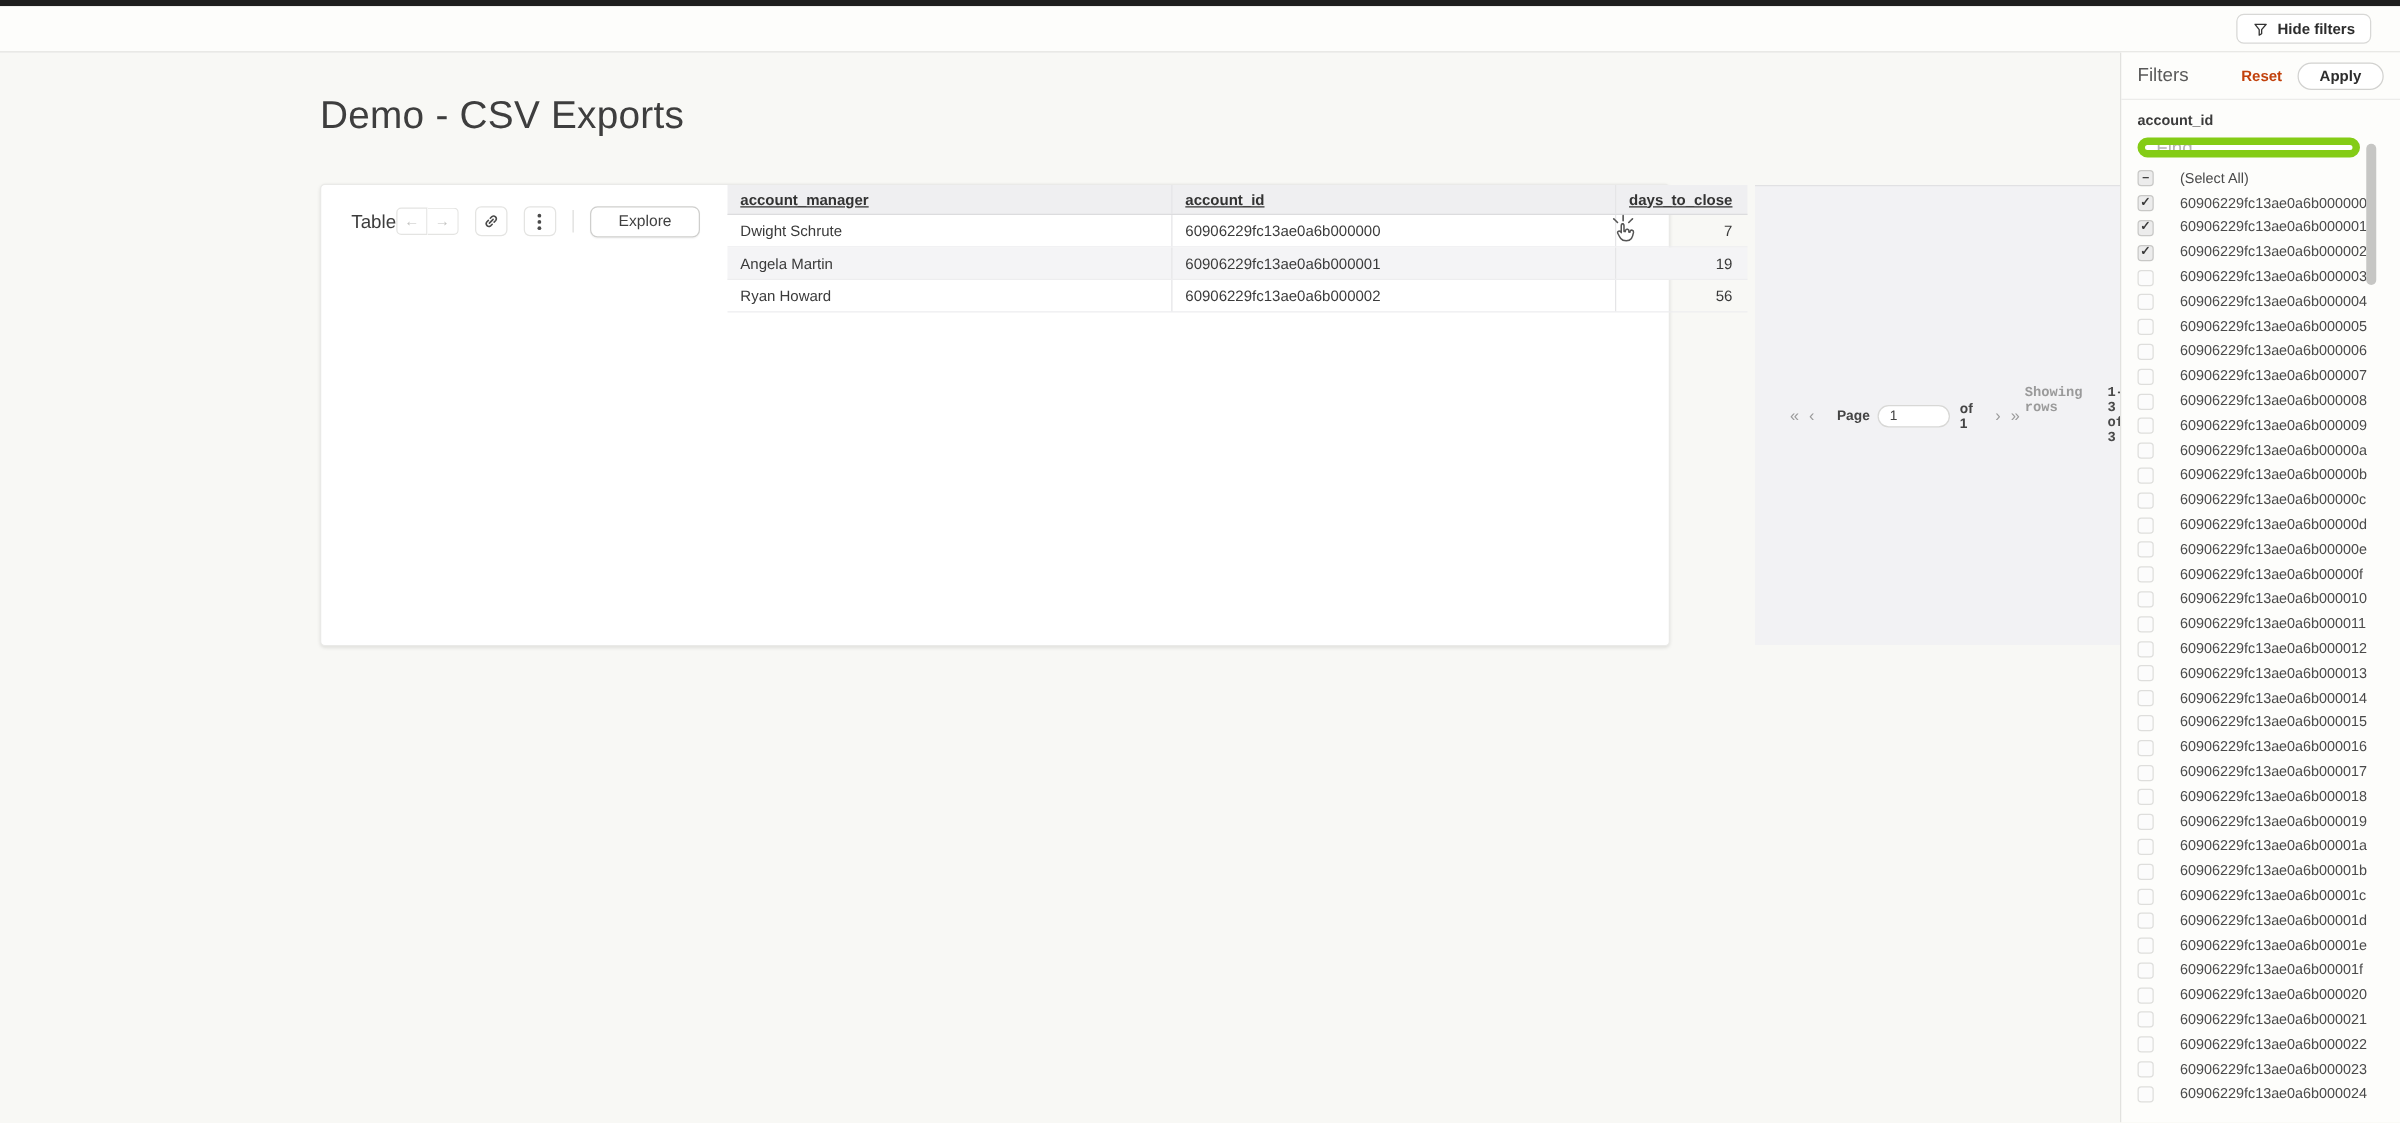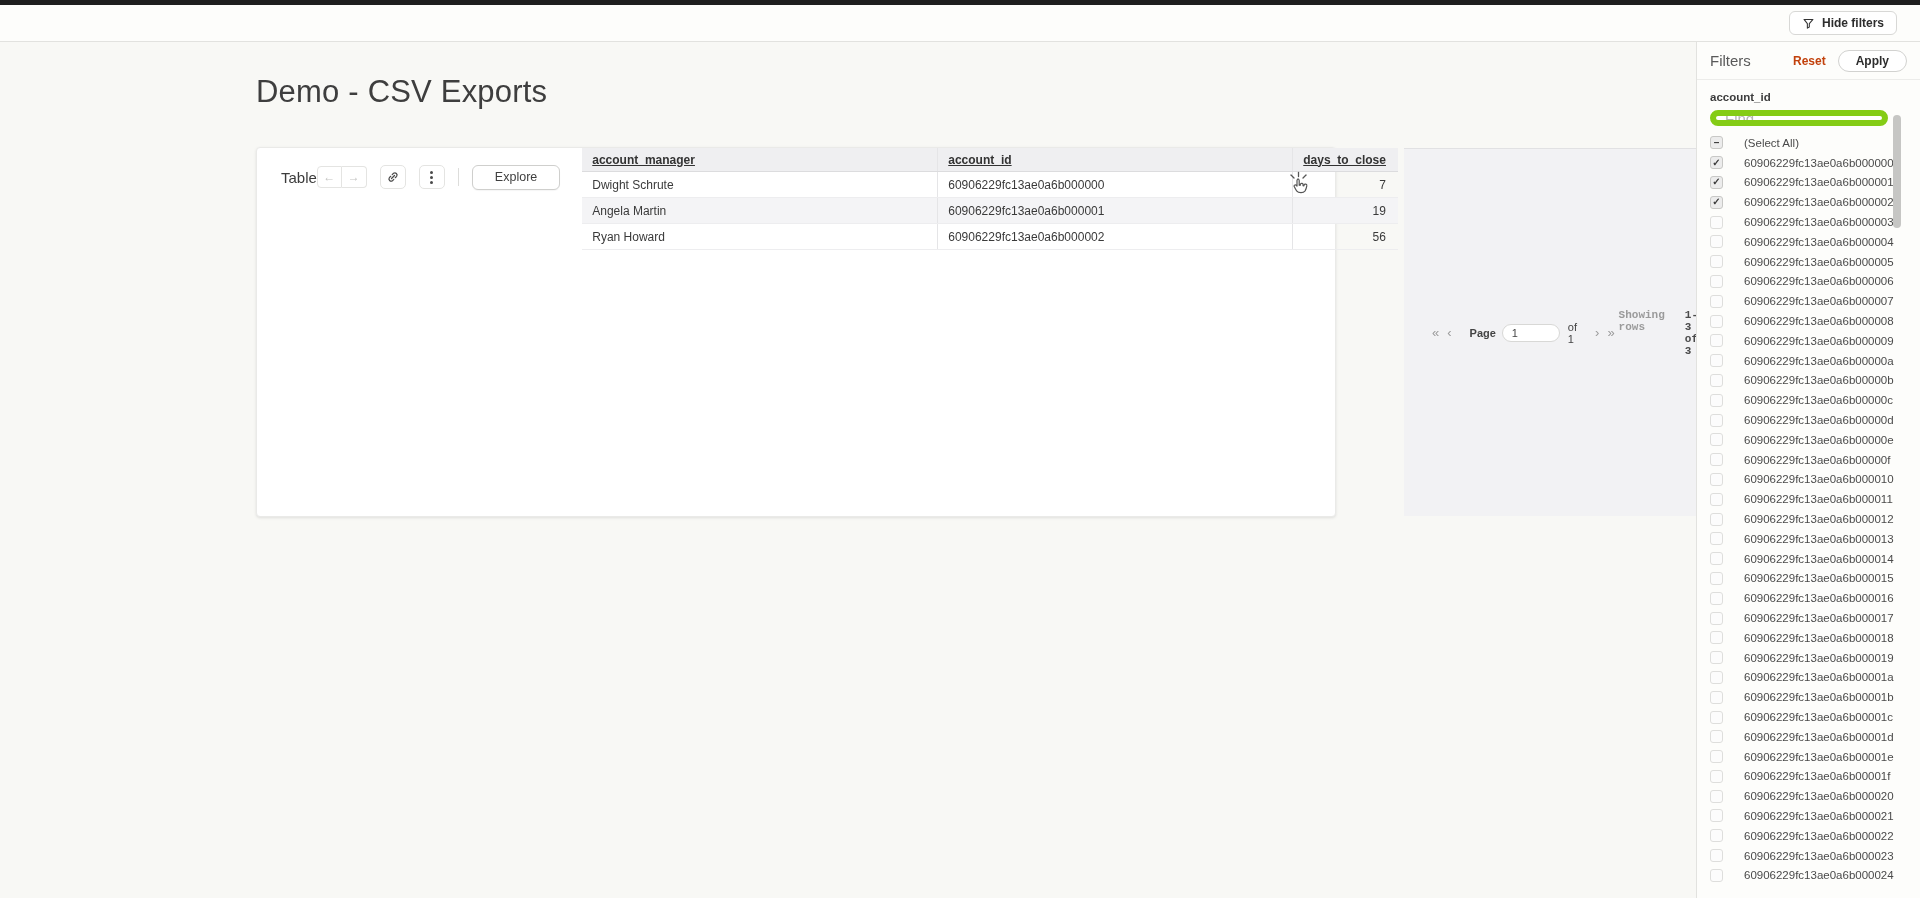--- a/index.html
+++ b/index.html
@@ -92,21 +92,21 @@
     flex:0 0 26px; background:#f2f2f4; border-top:1px solid #e1e1e3;
     display:flex; align-items:center; padding:0 17px 0 24px; font-size:11px;
   }
   .pag-ctl { color:#9b9b9b; font-size:13px; line-height:1; cursor:pointer; padding:0 4px; }
   .pag-label { font-weight:bold; color:#444; margin:0 6px 0 14px; }
   .page-input {
     width:58px; height:18px; border:1px solid #d8d8d6; border-radius:9px;
     background:#fff; font-size:11px; color:#444; padding:0 0 0 9px; outline:none;
     font-family:"Liberation Sans", sans-serif;
   }
-  .pag-of { font-weight:normal; color:#444; margin:0 14px 0 8px; }
+  .pag-of { font-weight:bold; color:#444; margin:0 14px 0 8px; }
   .showing { margin-left:auto; display:flex; gap:20px; align-items:flex-start;font-family:Liberation Mono, monospace; }
   .showing .lbl { color:#9a9a9a; font-weight:bold; }
   .showing .rng { color:#4a4a4a; font-weight:bold; }
   .card-bottom-strip { flex:0 0 14px; background:#fff; border-radius:0 0 4px 4px; }
 
   
   .sidebar {
     position:absolute; top:42px; right:0; width:224px; height:856px;
     background:#fdfdfb; border-left:1px solid #e2e2df;
   }

